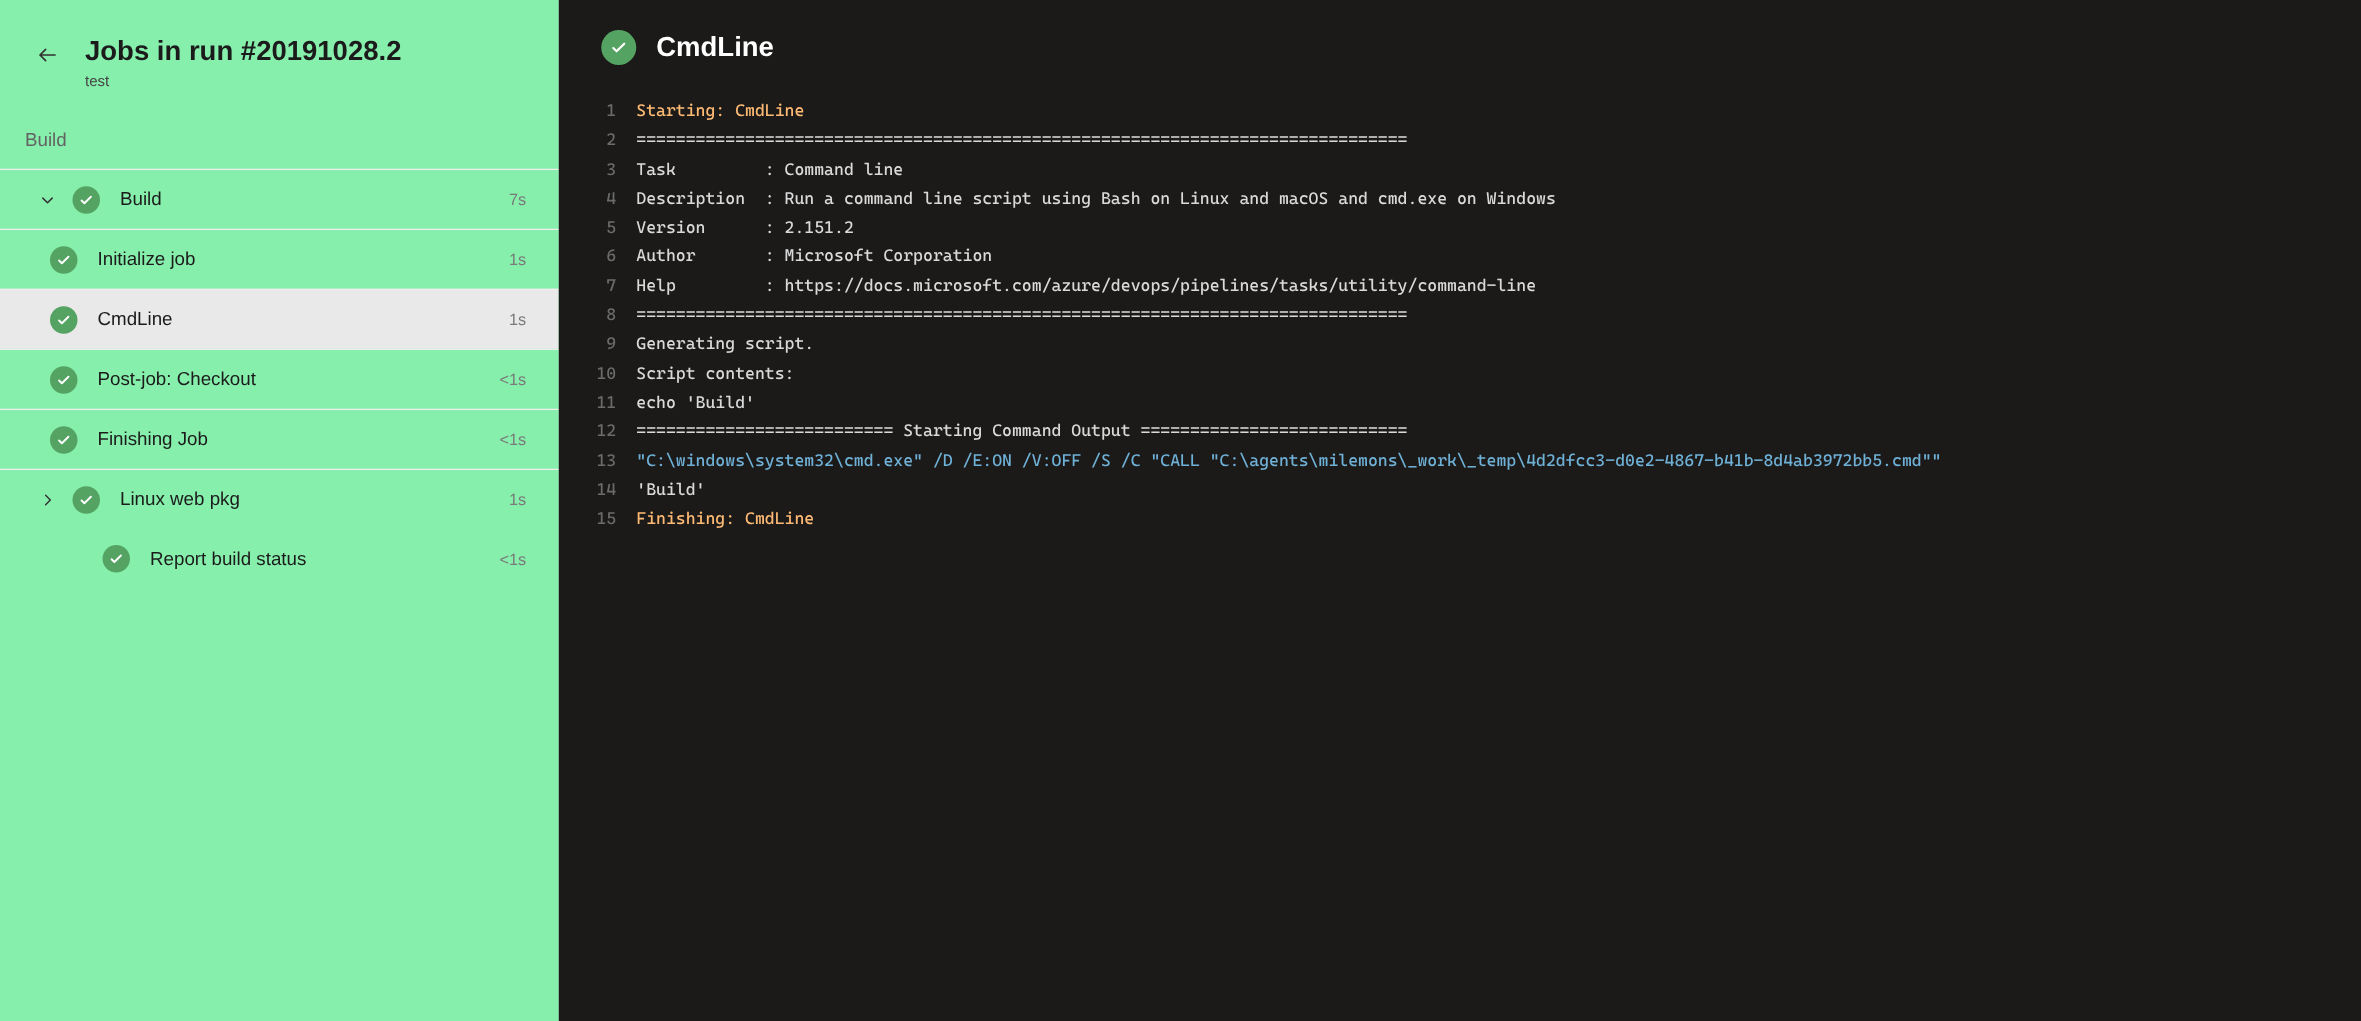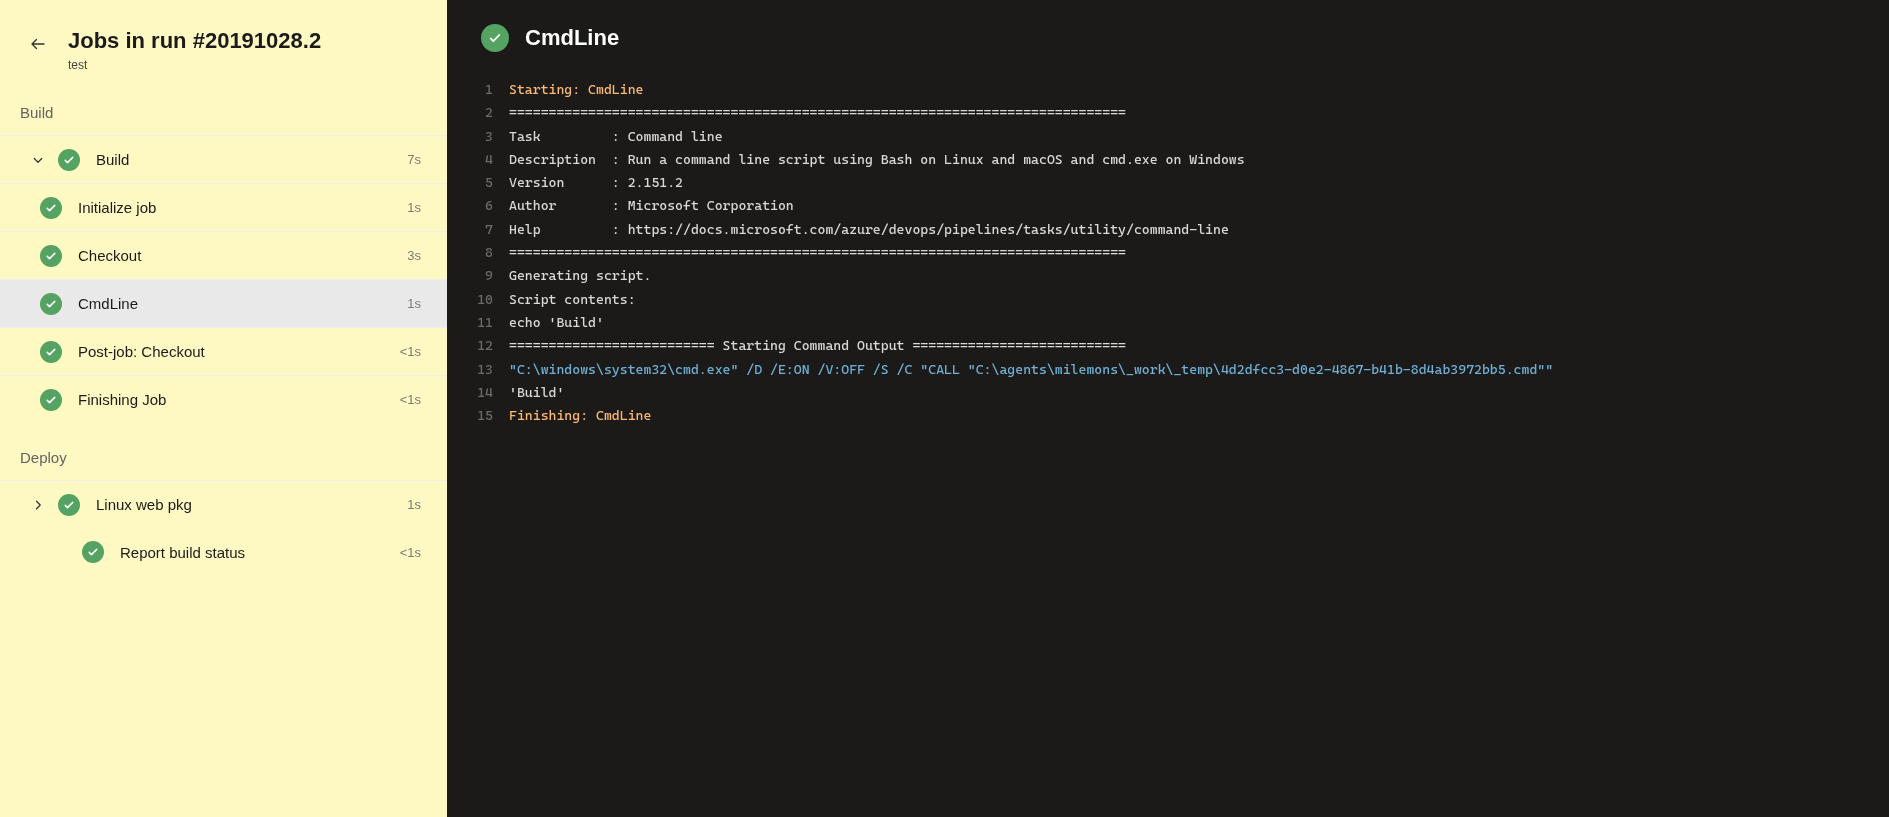--- a/index.html
+++ b/index.html
@@ -2,21 +2,21 @@
 <html><head>
   <meta charset="utf-8">
   <style>
     * { margin: 0; padding: 0; box-sizing: border-box; }
     html, body { height: 100%; font-family: "Segoe UI", -apple-system, sans-serif; }
     body { display: flex; min-height: 100vh; background: #fafafa; }
 
     
     .left-panel {
       flex: 0 0 447px;
-      background: #fef9c3;
+      background: #86efac;
       display: flex;
       flex-direction: column;
       overflow-y: auto;
     }
     .header {
       display: flex;
       gap: 14px;
       padding: 28px 20px 6px 22px;
       align-items: flex-start;
     }
@@ -162,65 +162,54 @@
     <div class="status-badge">
       <svg viewBox="0 0 16 16">
           <path d="M3 8.5l3 3 7-7" fill="none" stroke-width="2" stroke-linecap="round" stroke-linejoin="round"></path>
         </svg>
     </div>
     <div class="row-label">Initialize job</div>
     <div class="row-spacer"></div>
     <div class="row-dur">1s</div>
   </div>
 
+
+  <div class="step-row selected">
+    <div class="status-badge">
+      <svg viewBox="0 0 16 16">
+          <path d="M3 8.5l3 3 7-7" fill="none" stroke-width="2" stroke-linecap="round" stroke-linejoin="round"></path>
+        </svg>
+    </div>
+    <div class="row-label">CmdLine</div>
+    <div class="row-spacer"></div>
+    <div class="row-dur">1s</div>
+  </div>
+
   <div class="step-row">
     <div class="status-badge">
       <svg viewBox="0 0 16 16">
           <path d="M3 8.5l3 3 7-7" fill="none" stroke-width="2" stroke-linecap="round" stroke-linejoin="round"></path>
         </svg>
     </div>
-    <div class="row-label">Checkout</div>
-    <div class="row-spacer"></div>
-    <div class="row-dur">3s</div>
-  </div>
-
-  <div class="step-row selected">
-    <div class="status-badge">
-      <svg viewBox="0 0 16 16">
-          <path d="M3 8.5l3 3 7-7" fill="none" stroke-width="2" stroke-linecap="round" stroke-linejoin="round"></path>
-        </svg>
-    </div>
-    <div class="row-label">CmdLine</div>
-    <div class="row-spacer"></div>
-    <div class="row-dur">1s</div>
+    <div class="row-label">Post-job: Checkout</div>
+    <div class="row-spacer"></div>
+    <div class="row-dur">&lt;1s</div>
   </div>
 
   <div class="step-row">
     <div class="status-badge">
       <svg viewBox="0 0 16 16">
           <path d="M3 8.5l3 3 7-7" fill="none" stroke-width="2" stroke-linecap="round" stroke-linejoin="round"></path>
         </svg>
     </div>
-    <div class="row-label">Post-job: Checkout</div>
+    <div class="row-label">Finishing Job</div>
     <div class="row-spacer"></div>
     <div class="row-dur">&lt;1s</div>
   </div>
 
-  <div class="step-row">
-    <div class="status-badge">
-      <svg viewBox="0 0 16 16">
-          <path d="M3 8.5l3 3 7-7" fill="none" stroke-width="2" stroke-linecap="round" stroke-linejoin="round"></path>
-        </svg>
-    </div>
-    <div class="row-label">Finishing Job</div>
-    <div class="row-spacer"></div>
-    <div class="row-dur">&lt;1s</div>
-  </div>
-
-  <div class="stage-label">Deploy</div>
 
   <div class="job-row">
     <div class="expand-box">
       <svg viewBox="0 0 16 16">
         <path d="M6 3l5 5-5 5" fill="none" stroke="#323232" stroke-width="1.6" stroke-linecap="round" stroke-linejoin="round"></path>
       </svg>
     </div>
     <div class="status-badge">
       <svg viewBox="0 0 16 16">
           <path d="M3 8.5l3 3 7-7" fill="none" stroke-width="2" stroke-linecap="round" stroke-linejoin="round"></path>

